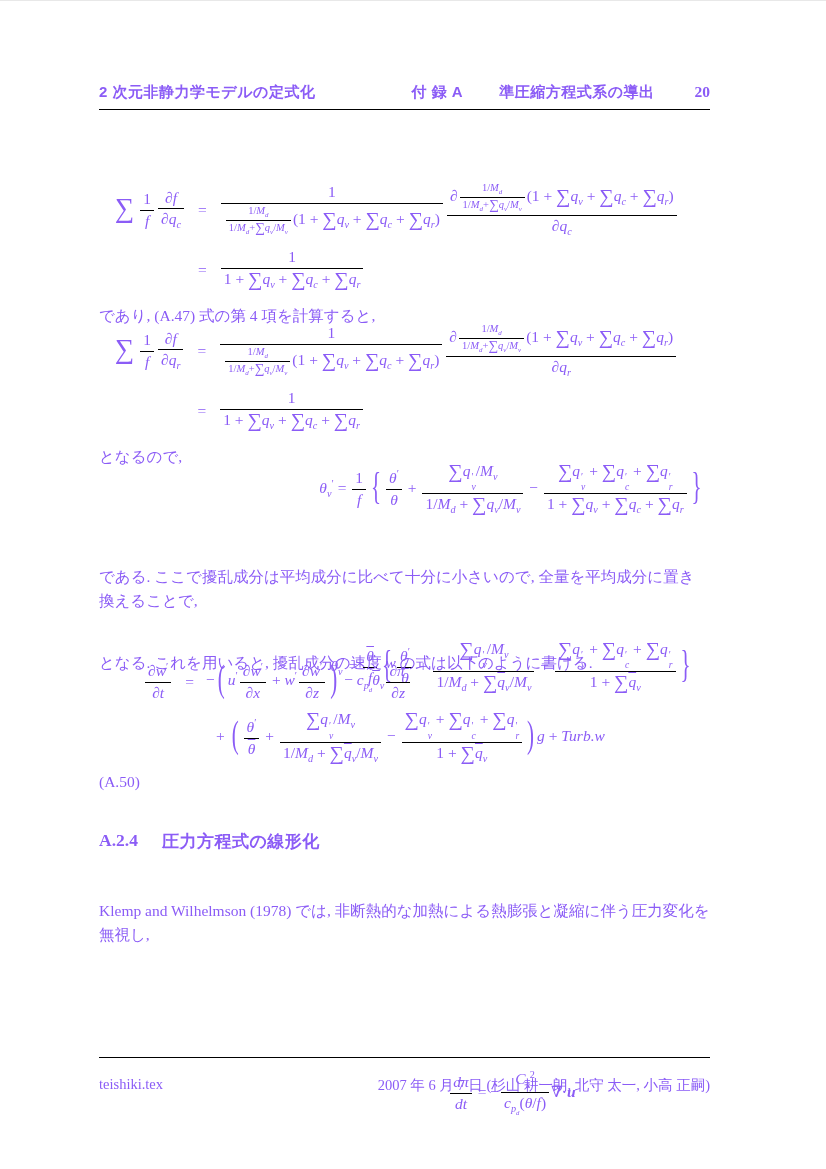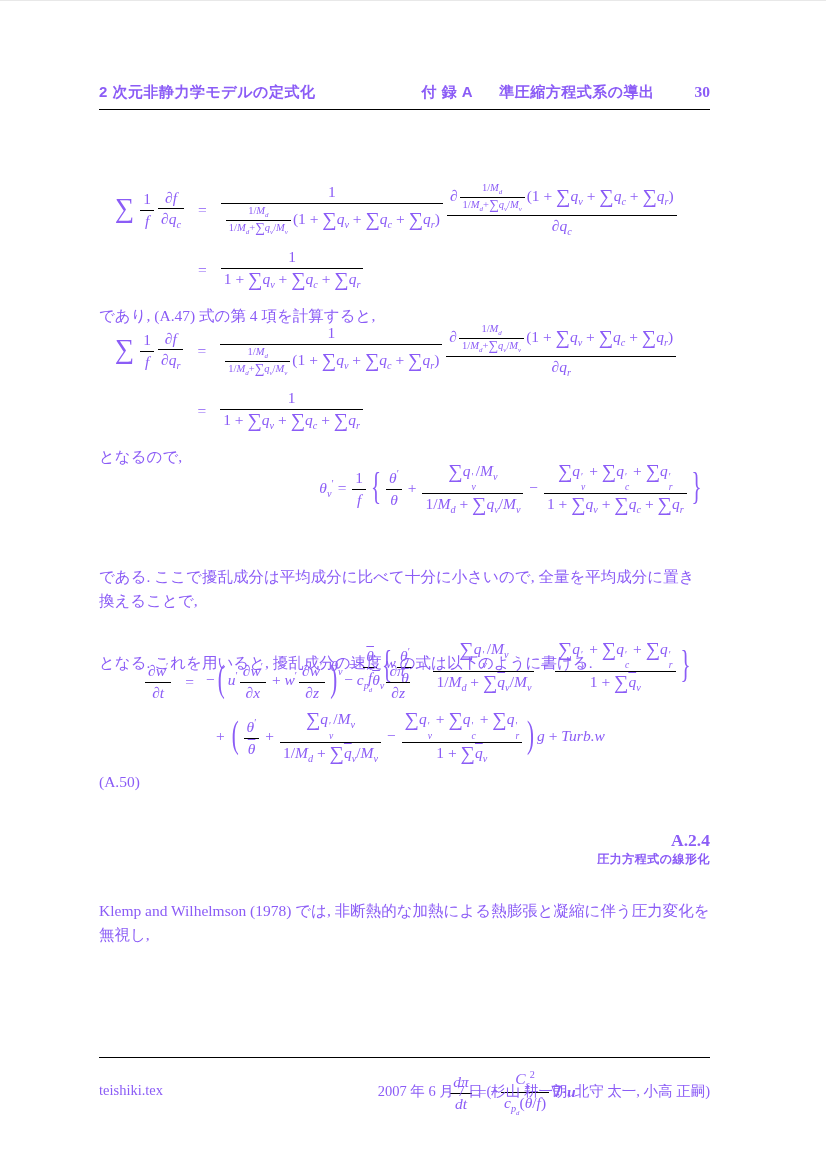--- a/index.html
+++ b/index.html
@@ -2,21 +2,21 @@
 <html lang="ja"><head>
 <meta charset="utf-8">
 <style>
   html,body{margin:0;padding:0;background:#e8e8e8;}
   .page{position:relative;width:826px;height:1169px;background:#ffffff;margin:1px auto;
         font-family:"Liberation Serif","DejaVu Serif",serif;font-size:15.5px;color:#8b5cf6;overflow:hidden;}
   .abs{position:absolute;left:99px;right:116px;}
   
   .head{top:82px;display:flex;align-items:baseline;border-bottom:1.5px solid #000;padding-bottom:7px;}
   .jp-bold{font-family:"Liberation Sans","DejaVu Sans",sans-serif;font-weight:700;font-size:15px;letter-spacing:0.5px;}
-  .hmid{margin-left:auto;display:flex;gap:26px;}
+  .hmid{margin-left:auto;display:flex;gap:36px;}
   .hnum{margin-left:40px;font-weight:700;font-family:"Liberation Serif",serif;font-size:15.5px;}
   
   .para{line-height:24px;}
   
   .m i{font-style:italic;}
   sup{font-size:0.66em;}
   sub{font-size:0.66em;}
   .frac{display:inline-block;vertical-align:middle;text-align:center;white-space:nowrap;line-height:1.2;margin:0 2px;}
   .fn{display:block;border-bottom:1px solid #000;padding:0 3px 1px;}
   .fd{display:block;padding:1px 3px 0;}
@@ -27,38 +27,38 @@
   .ol{text-decoration:overline;}
   .bp{display:inline-block;font-size:1.35em;transform:scaleY(1.85);margin:0 3px;line-height:1;}
   
   .eqg{display:grid;grid-template-columns:max-content max-content 1fr;column-gap:12px;row-gap:10px;align-items:center;padding-left:16px;}
   .eqg .rel{justify-self:center;}
   .eqc{display:flex;align-items:center;justify-content:center;position:relative;}
   .a50g{display:grid;grid-template-columns:max-content max-content 1fr;column-gap:12px;row-gap:8px;align-items:center;padding-left:44px;}
   .a50g .r2{grid-column:3;padding-left:10px;}
   .a50no{text-align:left;margin-top:8px;}
   
-  .sec{display:flex;align-items:flex-end;flex-direction:column;}
+  .sec{display:flex;gap:24px;align-items:flex-start;}
   .secnum{font-weight:700;font-size:17.5px;font-family:"Liberation Serif",serif;}
   .sectitle{font-size:17.5px;}
   
-  .foot{top:1056px;border-top:1.5px solid #000;padding-top:24px;display:flex;justify-content:space-between;font-size:14.5px;gap:37px;}
+  .foot{top:1056px;border-top:1.5px solid #000;padding-top:18px;display:flex;justify-content:space-between;font-size:14.5px;gap:37px;}
 </style>
 </head>
 <body>
 
 <div class="page">
 
   <div class="abs head">
     <span class="jp-bold">2 次元非静力学モデルの定式化</span>
     <span class="hmid">
       <span class="jp-bold">付 録 A</span>
       <span class="jp-bold">準圧縮方程式系の導出</span>
     </span>
-    <span class="hnum">30</span>
+    <span class="hnum">20</span>
   </div>
 
 
   <div class="abs eqg m" style="top:181px">
     <span><span class="dsum">∑</span><span class="frac"><span class="fn">1</span><span class="fd"><i>f</i></span></span><span class="frac"><span class="fn">∂<i>f</i></span><span class="fd">∂<i>q<sub>c</sub></i></span></span></span>
     <span class="rel">=</span>
     <span><span class="frac"><span class="fn">1</span><span class="fd"><span class="frac sf"><span class="fn">1/<i>M<sub>d</sub></i></span><span class="fd">1/<i>M<sub>d</sub></i>+<span class="sum">∑</span><i>q<sub>v</sub></i>/<i>M<sub>v</sub></i></span></span>(1 + <span class="sum">∑</span><i>q<sub>v</sub></i> + <span class="sum">∑</span><i>q<sub>c</sub></i> + <span class="sum">∑</span><i>q<sub>r</sub></i>)</span></span><span class="frac"><span class="fn">∂<span class="frac sf"><span class="fn">1/<i>M<sub>d</sub></i></span><span class="fd">1/<i>M<sub>d</sub></i>+<span class="sum">∑</span><i>q<sub>v</sub></i>/<i>M<sub>v</sub></i></span></span>(1 + <span class="sum">∑</span><i>q<sub>v</sub></i> + <span class="sum">∑</span><i>q<sub>c</sub></i> + <span class="sum">∑</span><i>q<sub>r</sub></i>)</span><span class="fd">∂<i>q<sub>c</sub></i></span></span></span>
     <span></span>
     <span class="rel">=</span>
     <span><span class="frac"><span class="fn">1</span><span class="fd">1 + <span class="sum">∑</span><i>q<sub>v</sub></i> + <span class="sum">∑</span><i>q<sub>c</sub></i> + <span class="sum">∑</span><i>q<sub>r</sub></i></span></span></span>
@@ -132,21 +132,21 @@
               </span> + <span class="sum">∑</span><i>q</i><span class="ss">
                 <span>′</span>
                 <span><i>r</i></span>
               </span></span><span class="fd">1 + <span class="sum">∑</span><span class="ol"><i>q</i></span><i><sub>v</sub></i></span></span><span class="bp">)</span><i>g</i> + <i>Turb.w</i></span>
     </div>
     <div class="a50no">(A.50)</div>
   </div>
 
   <div class="abs sec" style="top:829px">
     <span class="secnum">A.2.4</span>
-    <span class="sectitle jp-bold" style="font-size:12px">圧力方程式の線形化</span>
+    <span class="sectitle jp-bold" style="font-size:17px">圧力方程式の線形化</span>
   </div>
 
   <p class="abs para" style="top:882px">Klemp and Wilhelmson (1978) では, 非断熱的な加熱による熱膨張と凝縮に伴う圧力変化を無視し,</p>
 
   <div class="abs eqc m" style="top:934px;height:60px">
     <span><span class="frac"><span class="fn"><i>dπ</i></span><span class="fd"><i>dt</i></span></span> = −<span class="frac"><span class="fn"><i>C<sub>s</sub></i><sup>2</sup></span><span class="fd"><i>c<sub>p<sub>d</sub></sub></i>(<i>θ</i>/<i>f</i>)</span></span>∇·<b><i>u</i></b></span>
   </div>
 
 
   <div class="abs foot">

